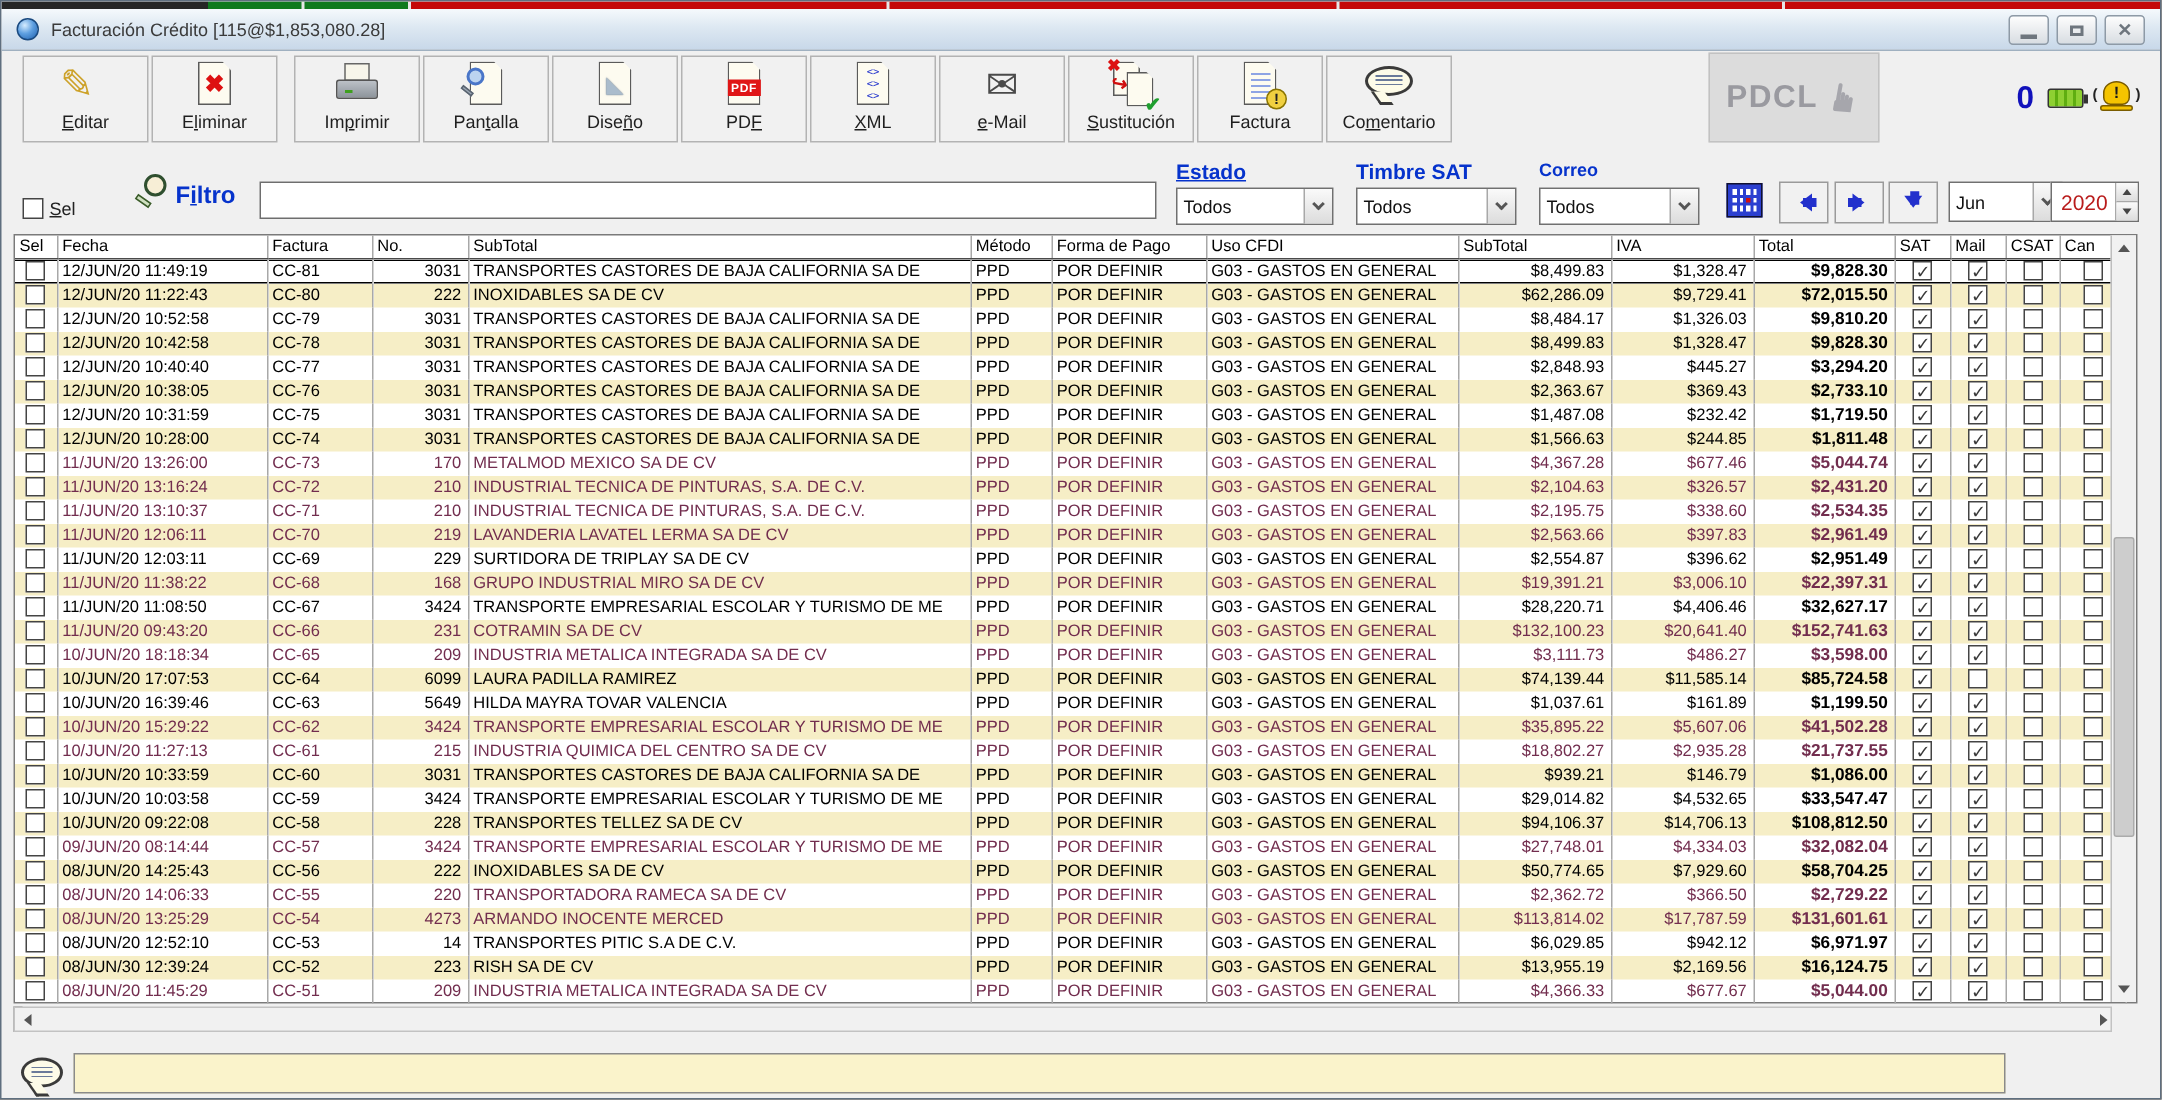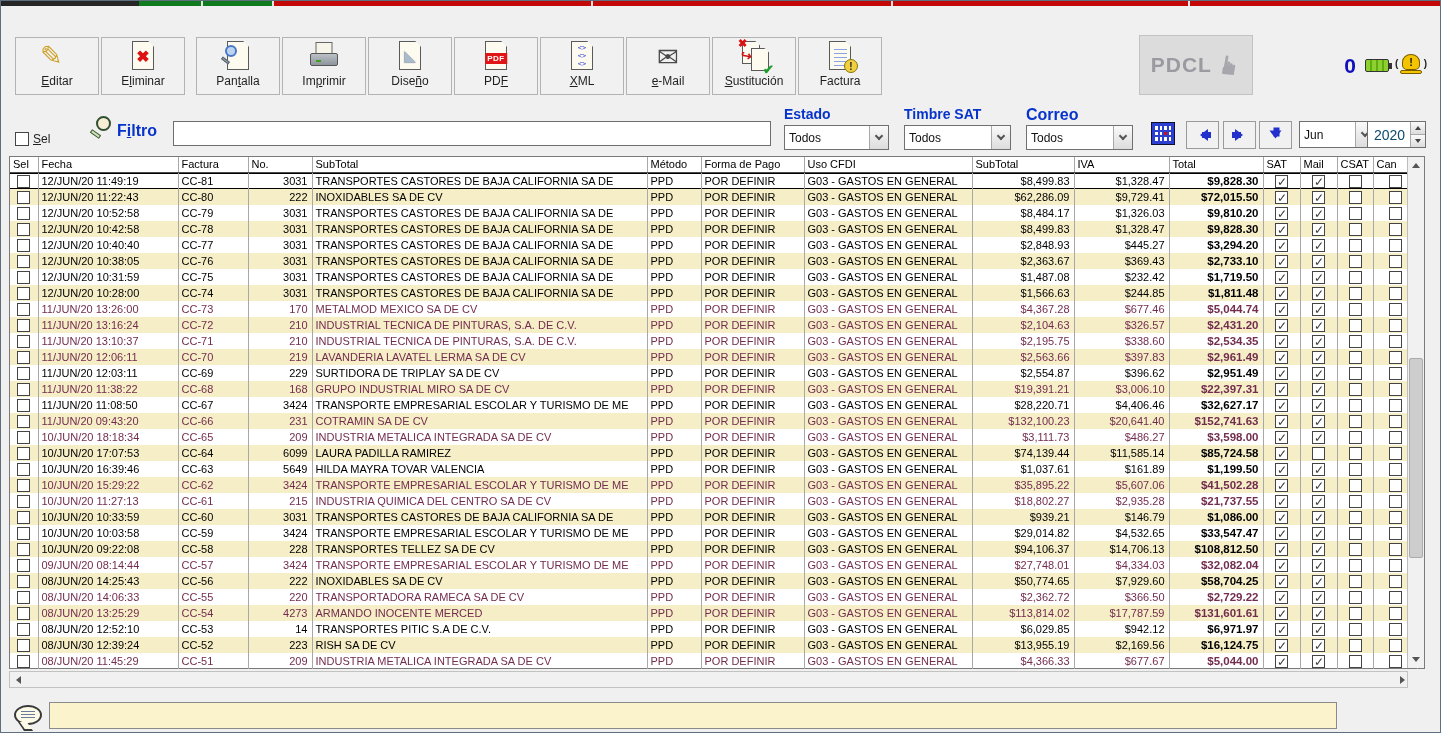--- a/index.html
+++ b/index.html
@@ -107,23 +107,23 @@
     font-size:12px;color:#222;}
   .cbx{display:inline-block;width:14px;height:14px;background:#fff;border:1px solid #444;position:relative;}
   .mag-big{position:absolute;left:88px;top:114px;width:26px;height:26px;}
   .mag-big .lens{position:absolute;left:7px;top:1px;width:15px;height:15px;border:2px solid #2f4f2f;
     border-radius:50%;background:#f7eed6;}
   .mag-big .grip{position:absolute;left:1px;top:17px;width:11px;height:4px;background:#cfe0c0;
     border:1px solid #3a5a2a;transform:rotate(35deg);}
   .filtro-label{left:116px;top:121px;font-size:16px;}
   .filtro-input{position:absolute;left:172px;top:120px;width:598px;height:25px;background:#fff;
     border:1px solid #6e6e6e;font-size:13px;padding:0 4px;font-family:"Liberation Sans",sans-serif;}
-  .estado-label{left:783px;top:105px;font-size:14px;}
+  .estado-label{left:783px;top:105px;font-size:14px;text-decoration:underline;}
   .timbre-label{left:903px;top:105px;font-size:14px;}
-  .correo-label{left:1025px;top:105px;font-size:16px;}
+  .correo-label{left:1025px;top:105px;font-size:12px;}
   .dd{position:absolute;height:25px;background:#fff;border:1px solid #707070;display:flex;align-items:center;}
   .dd-estado{left:783px;top:124px;width:105px;}
   .dd-timbre{left:903px;top:124px;width:107px;}
   .dd-correo{left:1025px;top:124px;width:107px;}
   .dd-month{left:1298px;top:120px;width:76px;height:27px;}
   .dd-val{flex:1;font-size:12px;padding-left:4px;color:#111;}
   .dd-btn{width:19px;align-self:stretch;background:linear-gradient(#fafafa,#dcdcdc);
     border-left:1px solid #a8a8a8;display:flex;align-items:center;justify-content:center;}
   .chev{width:6px;height:6px;border-right:2px solid #555;border-bottom:2px solid #555;
     transform:rotate(45deg);margin-top:-3px;}
@@ -135,21 +135,21 @@
   .nav-btn{position:absolute;top:120px;width:33px;height:28px;background:#f1f1f1;border:1px solid #9a9a9a;
     display:flex;align-items:center;justify-content:center;}
   .arr{position:relative;width:18px;height:13px;}
   .arr .head{position:absolute;left:0;top:0;width:0;height:0;border:6.5px solid transparent;
     border-right:8px solid #2230cc;}
   .arr .shaft{position:absolute;left:8px;top:3.5px;width:9px;height:6px;background:#2230cc;}
   .arr.dir-right{transform:scaleX(-1);}
   .arr.dir-down{transform:rotate(-90deg);}
   .spin{position:absolute;left:1366px;top:120px;width:59px;height:27px;background:#fff;
     border:1px solid #707070;display:flex;}
-  .spin-val{flex:1;font-size:14px;color:#0c4a6e;padding:5px 0 0 6px;}
+  .spin-val{flex:1;font-size:14px;color:#b91c1c;padding:5px 0 0 6px;}
   .spin-btns{width:15px;display:flex;flex-direction:column;border-left:1px solid #a8a8a8;}
   .spin-btns span{flex:1;background:linear-gradient(#fafafa,#dcdcdc);display:flex;
     align-items:center;justify-content:center;}
   .spin-btns span:first-child{border-bottom:1px solid #a8a8a8;}
   .t-up{width:0;height:0;border:3px solid transparent;border-bottom:4px solid #444;margin-top:-3px;}
   .t-down{width:0;height:0;border:3px solid transparent;border-top:4px solid #444;margin-bottom:-3px;}
   
   .grid{position:absolute;left:8px;top:155px;width:1416px;height:513px;background:#fff;
     border:1px solid #7a7a7a;}
   table{border-collapse:collapse;table-layout:fixed;width:1399px;}
@@ -196,49 +196,62 @@
 
 <div class="window">
   <div class="strip">
     <i style="left:200px"></i>
       <i style="left:271px"></i>
       <i style="left:590px"></i>
     <i style="left:890px"></i>
       <i style="left:1187px"></i>
   </div>
 
+  <div class="titlebar">
+    <span class="app-icon"></span>
+    <span class="title-text">Facturación Crédito [115@$1,853,080.28]</span>
+    <span class="win-controls">
+      <span class="wc wc-min">
+          <i></i>
+        </span>
+      <span class="wc wc-max">
+          <i></i>
+        </span>
+      <span class="wc wc-close">✕</span>
+    </span>
+  </div>
 
   <div class="toolbar" id="toolbar">
       <div class="tb-btn">
         <span class="tb-icon">
           <span class="pencil">✎</span>
         </span>
         <span class="tb-label"><u>E</u>ditar</span>
       </div>
       <div class="tb-btn gap-after">
         <span class="tb-icon">
           <span class="pg"></span>
           <span class="x-red">✖</span>
         </span>
         <span class="tb-label">E<u>l</u>iminar</span>
       </div>
       <div class="tb-btn">
         <span class="tb-icon">
+          <span class="pr-paper"></span>
+          <span class="pr-body"></span>
+        </span>
+        <span class="tb-label">Im<u>p</u>rimir</span>
+      </div>
+      <div class="tb-btn">
+        <span class="tb-icon">
           <span class="pg"></span>
           <span class="mag-circle"></span>
           <span class="mag-handle"></span>
         </span>
         <span class="tb-label">Pan<u>t</u>alla</span>
-      </div>
-      <div class="tb-btn">
-        <span class="tb-icon">
-          <span class="pr-paper"></span>
-          <span class="pr-body"></span>
-        </span>
-        <span class="tb-label">Im<u>p</u>rimir</span>
       </div>
       <div class="tb-btn">
         <span class="tb-icon">
           <span class="pg"></span>
           <span class="tri">◣</span>
         </span>
         <span class="tb-label">Dise<u>ñ</u>o</span>
       </div>
       <div class="tb-btn">
         <span class="tb-icon">
@@ -269,20 +282,26 @@
           <span class="chk-green sub-chk">✔</span>
         </span>
         <span class="tb-label"><u>S</u>ustitución</span>
       </div>
       <div class="tb-btn">
         <span class="tb-icon">
           <span class="pg pg-lines"></span>
           <span class="warn-circle">!</span>
         </span>
         <span class="tb-label">Factura</span>
+      </div>
+      <div class="tb-btn">
+        <span class="tb-icon">
+          <span class="bubble"></span>
+        </span>
+        <span class="tb-label">Co<u>m</u>entario</span>
       </div>
     </div>
 
   <div class="pdcl-btn" style="position:absolute;left:1131px;top:36px;">
     <span class="pdcl-text">PDCL</span>
     <span class="pdcl-hand">☛</span>
   </div>
 
   <div class="indicators">
     <span class="count0">0</span>

